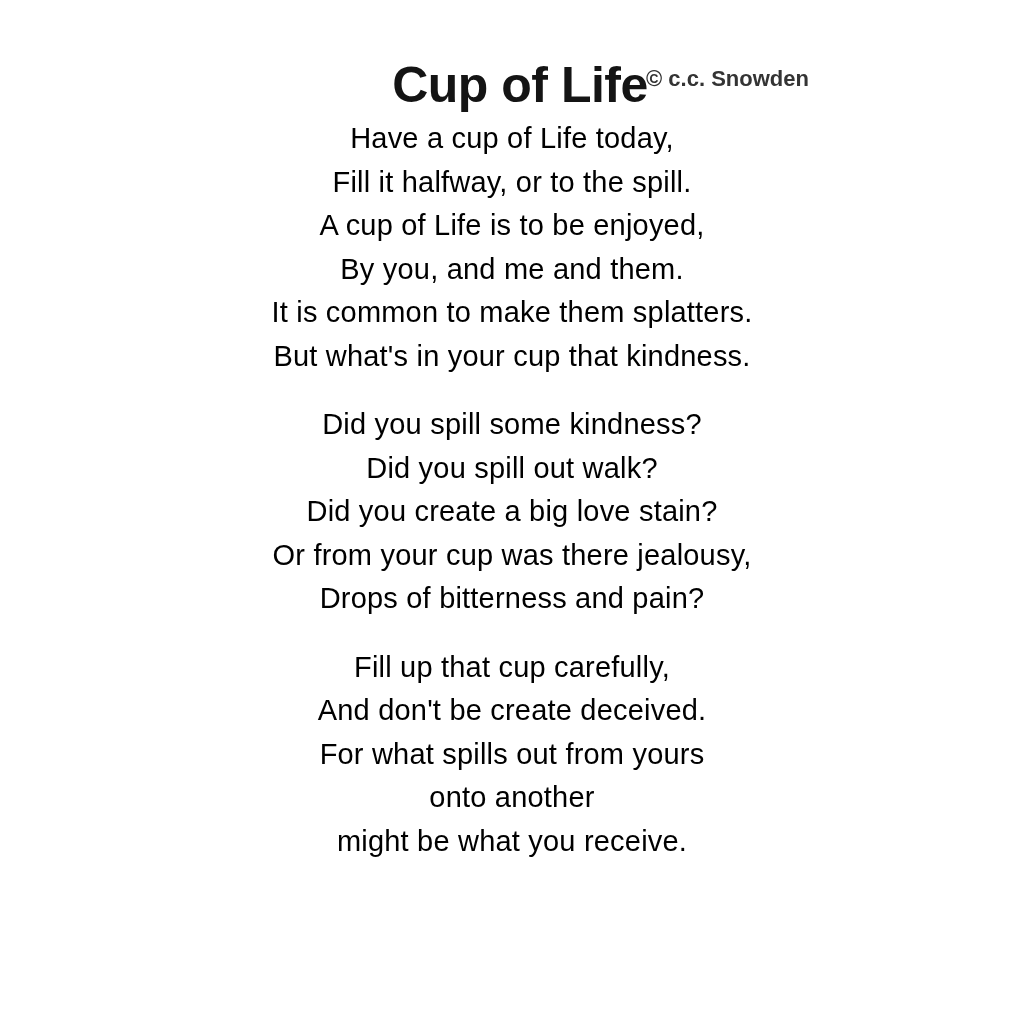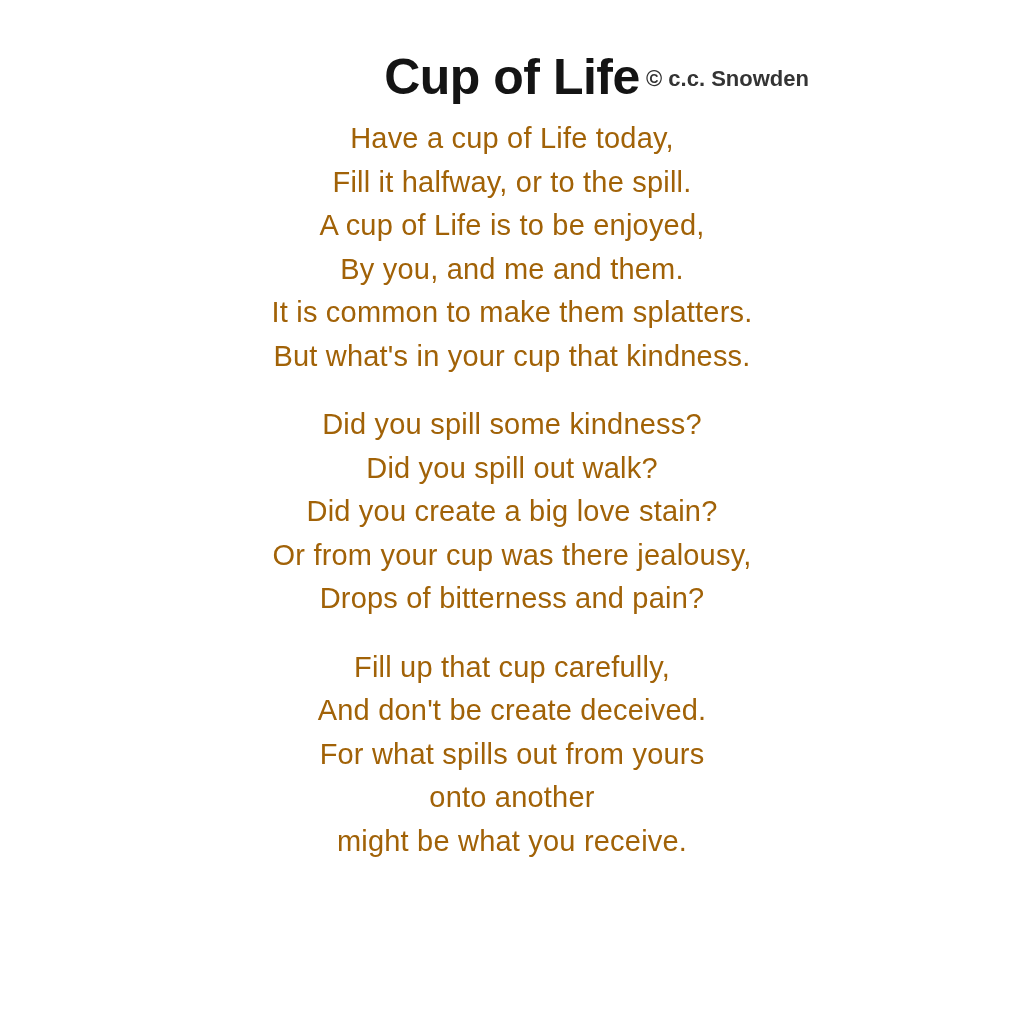--- a/index.html
+++ b/index.html
@@ -16,21 +16,21 @@
     font-family: "Liberation Sans", "DejaVu Sans", sans-serif;
   }
   .title-block {
     position: absolute;
     top: 44px;
     left: 0;
     width: 1024px;
     height: 70px;
   }
   .page-title {
-    margin: 8px;
+    margin: 16px;
     position: absolute;
     left: 504px;
     transform: translateX(-50%);
     top: 0;
     font-size: 50px;
     line-height: 50px;
     font-weight: 700;
     letter-spacing: -0.5px;
     color: #141414;
     white-space: nowrap;
@@ -46,21 +46,21 @@
     white-space: nowrap;
   }
   .poem {
     position: absolute;
     top: 117px;
     left: 0;
     width: 1024px;
     text-align: center;
     font-size: 29px;
     line-height: 43.5px;
-    color: #a16207;
+    color: #000000;
     letter-spacing: 0.2px;
   }
   .stanza + .stanza {
     margin-top: 25px;
   }
   .poem-line {
     white-space: nowrap;
   }
 </style>
 </head>

